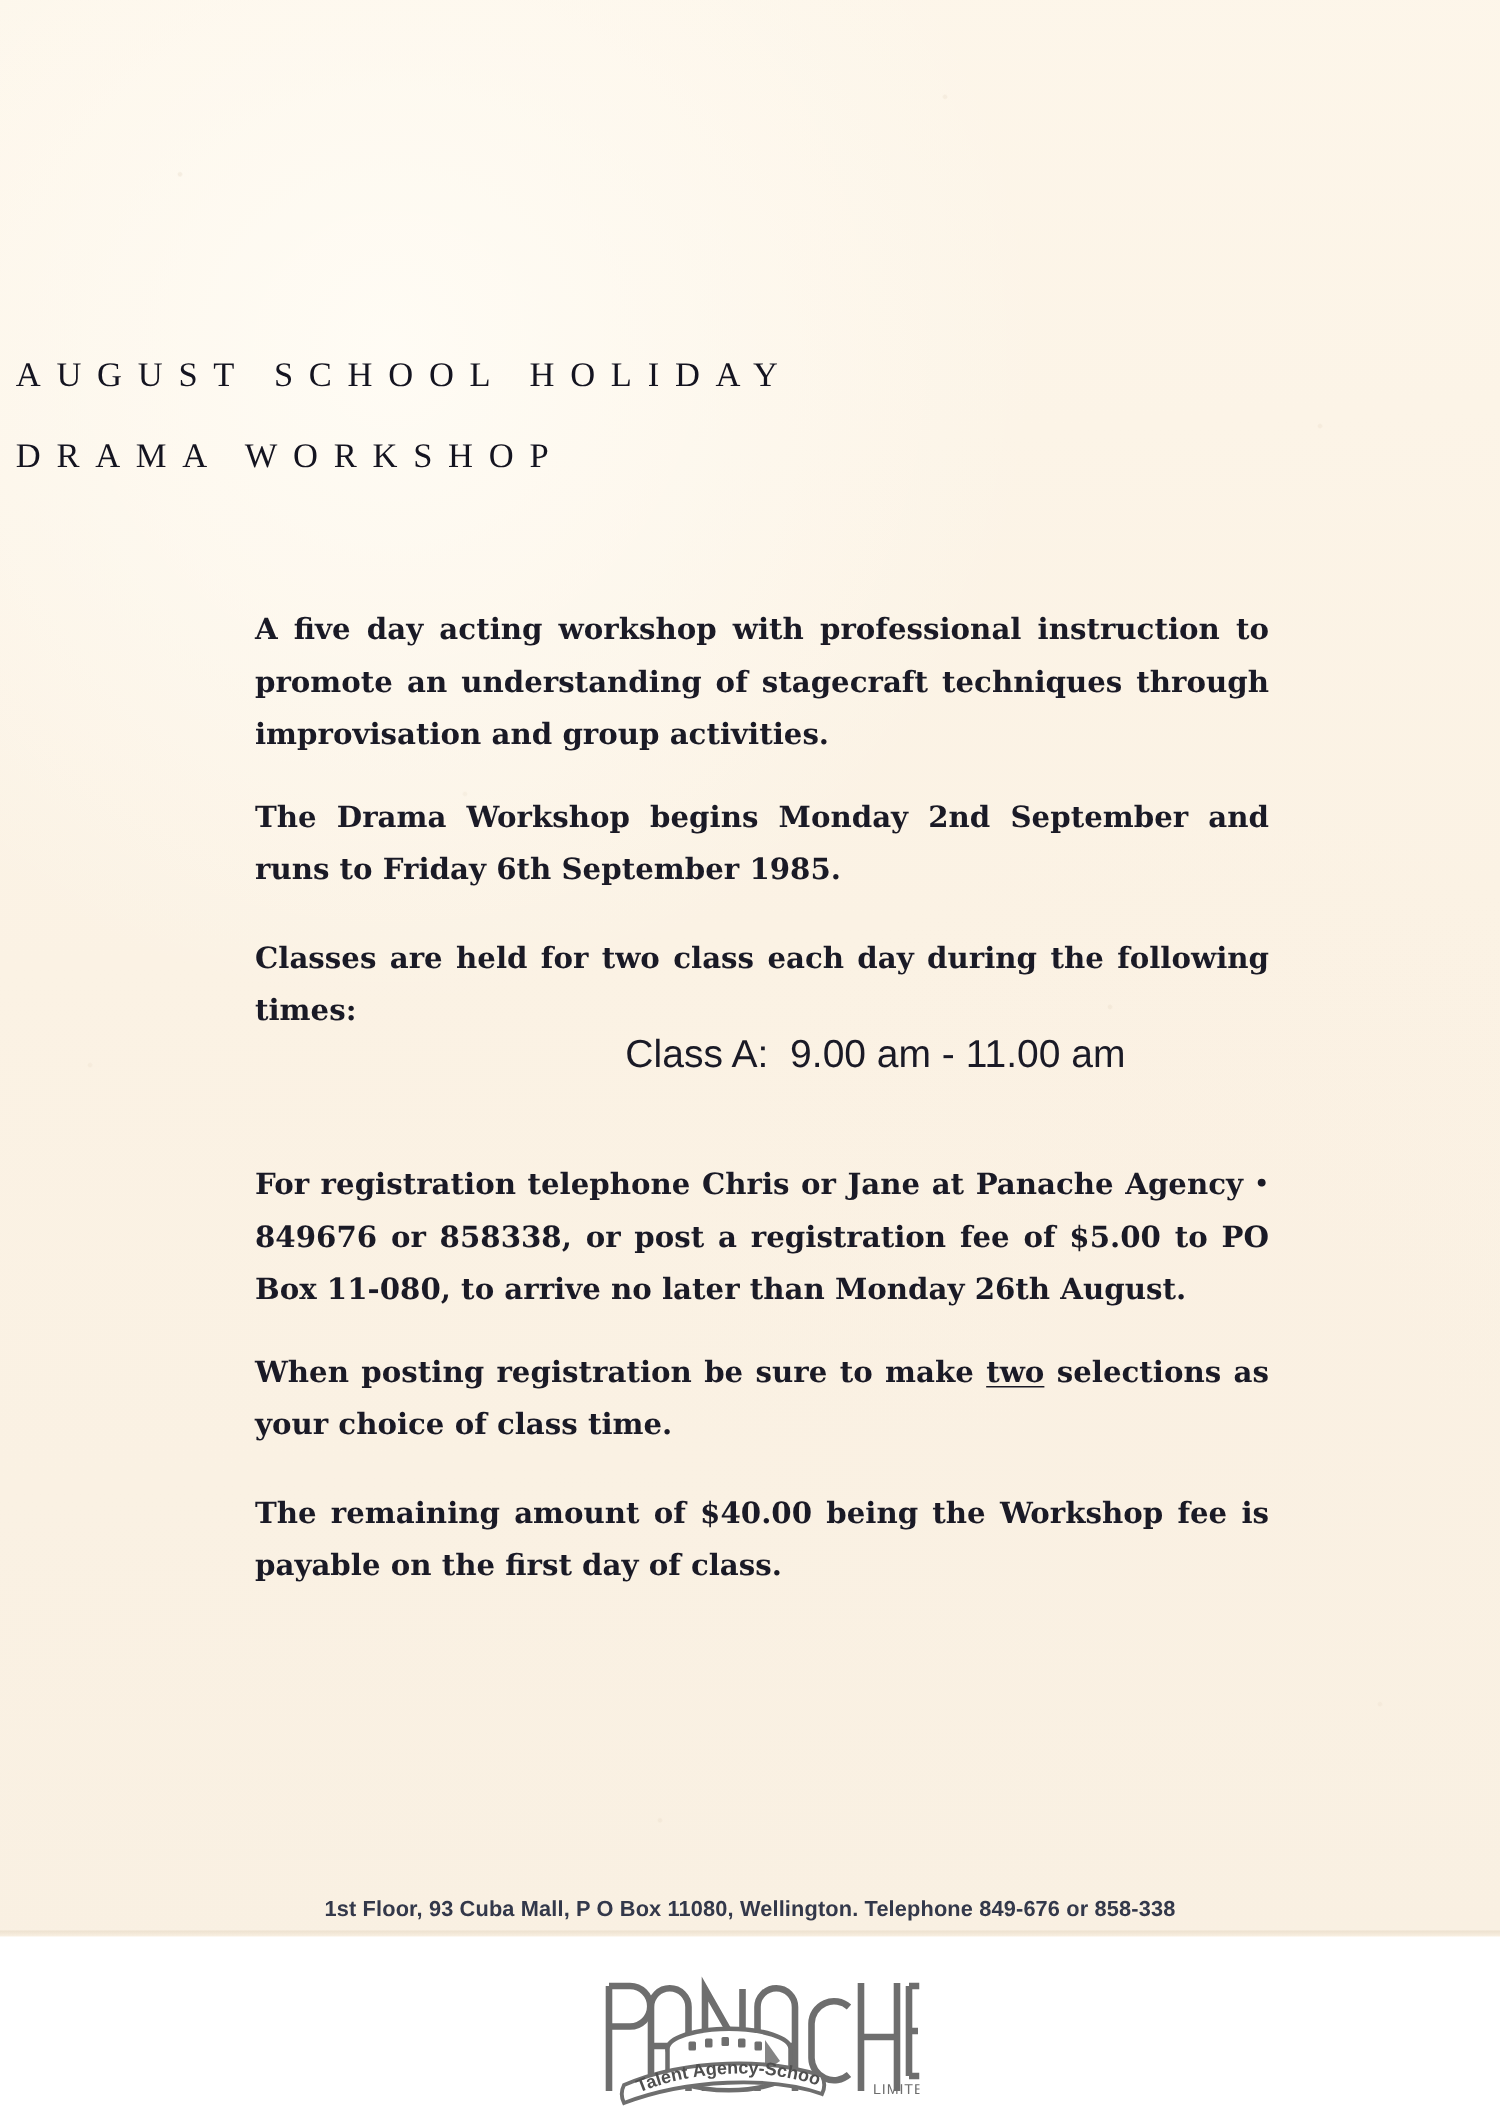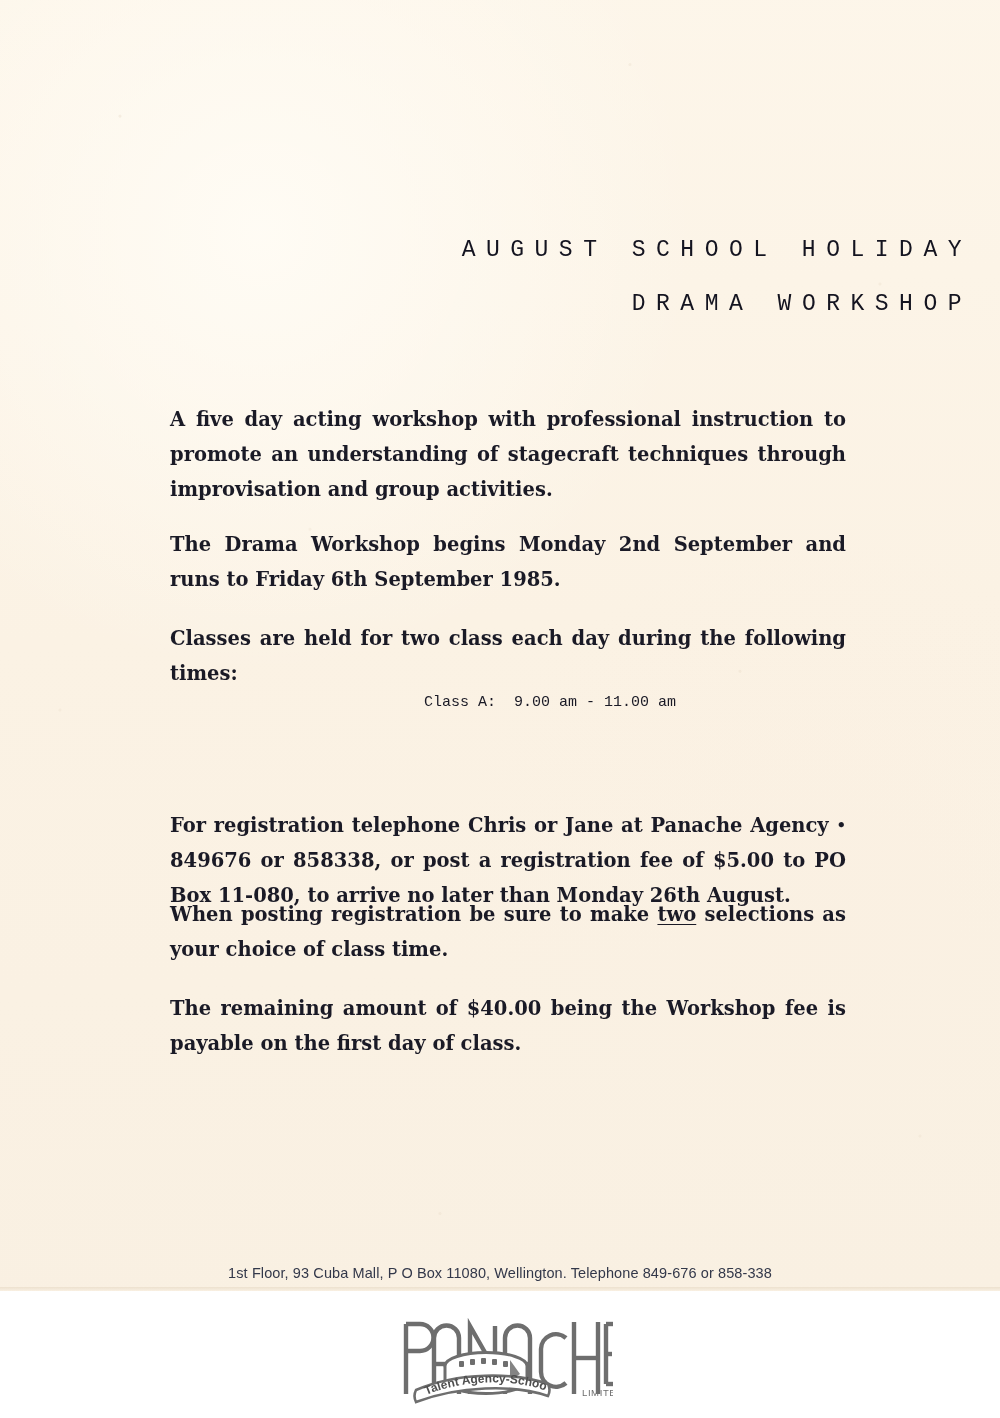--- a/index.html
+++ b/index.html
@@ -53,23 +53,23 @@
     width: 1000px;
     height: 4px;
     background: linear-gradient(180deg, rgba(226,212,190,0.55), rgba(255,255,255,0));
   }
 
   
   .doc-heading {
     position: absolute;
     left: 0;
     width: 972px;
-    text-align: right;
+    text-align: left;
     color: #141420;
-    font-family: Liberation Mono, monospace;
+    font-family: Liberation Serif, serif;
     font-size: 23px;
     letter-spacing: 10.5px;
     text-indent: 10.5px;
     white-space: pre;
   }
   #heading-line-1 { top: 237px; }
   #heading-line-2 { top: 291px; }
 
   
   .body-para {
@@ -81,52 +81,52 @@
     font-size: 19.5px;
     line-height: 35px;
     text-align: justify;
     text-justify: inter-word;
   }
   .body-para.last-line-left { text-align-last: left; font-weight: bold; }
 
   #para-intro       { top: 402px; }
   #para-dates       { top: 527px; }
   #para-classes-lead{ top: 621px; }
-  #para-registration{ top: 772px; margin-top: 36px; }
+  #para-registration{ top: 772px; }
   #para-selections  { top: 897px; }
   #para-fee         { top: 991px; }
 
   
   #class-times {
     position: absolute;
     left: 388px;
     top: 650px;
     color: #1a1a26;
-    font-family: Liberation Mono, monospace;
-    font-size: 15px;
+    font-family: Liberation Sans, sans-serif;
+    font-size: 26px;
     line-height: 35px;
   }
   #class-times .class-row { white-space: pre; }
   #class-times .class-label { }
   #class-times .class-time  { }
 
   .underlined { text-decoration: underline; text-underline-offset: 3px; }
   .bullet-dot { font-size: 15px; vertical-align: 2px; }
 
   
   #footer-address {
     position: absolute;
     left: 0;
     top: 1265px;
     width: 1000px;
     text-align: center;
     color: #33384a;
     font-family: "Liberation Sans", sans-serif;
     font-size: 14.5px;
-    font-weight: normal;
+    font-weight: bold;
     letter-spacing: 0.1px;
   }
 
   
   #logo-block {
     position: absolute;
     left: 398px;
     top: 1308px;
     width: 215px;
     height: 104px;

